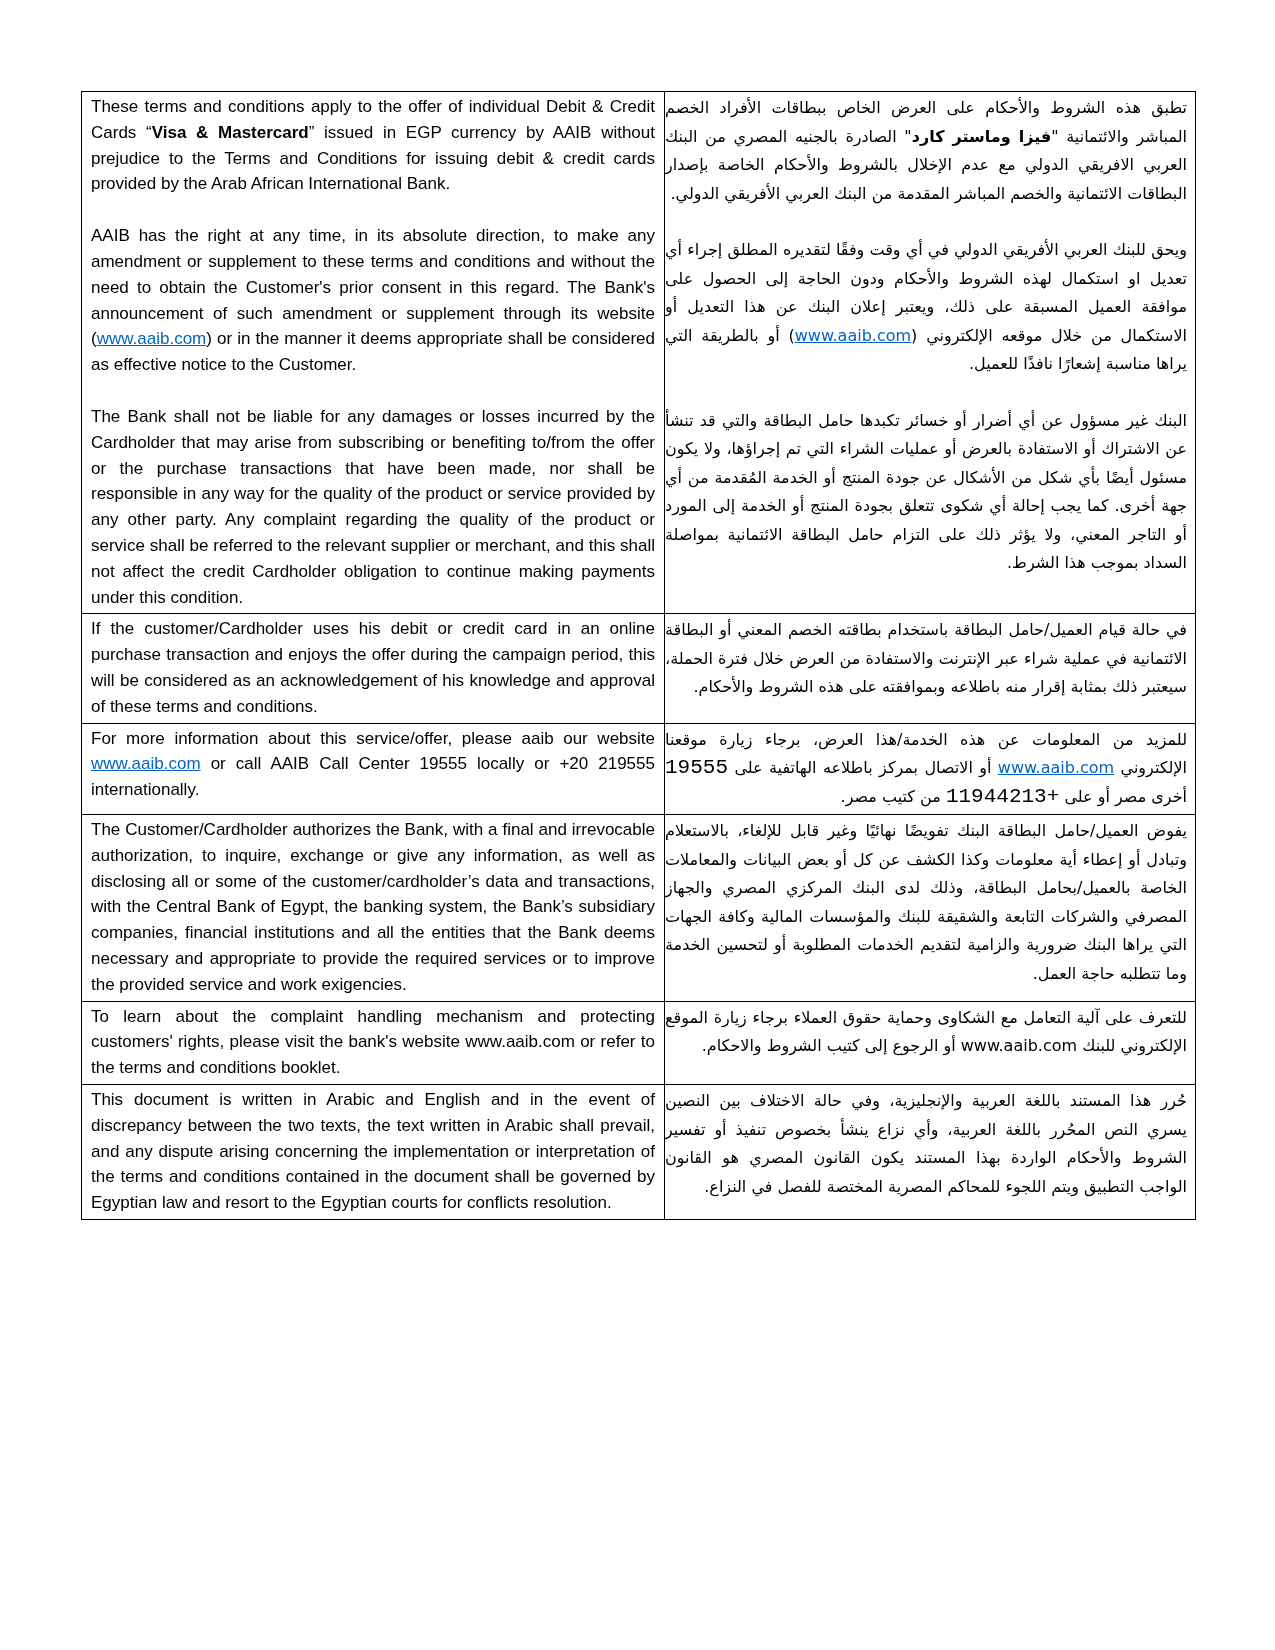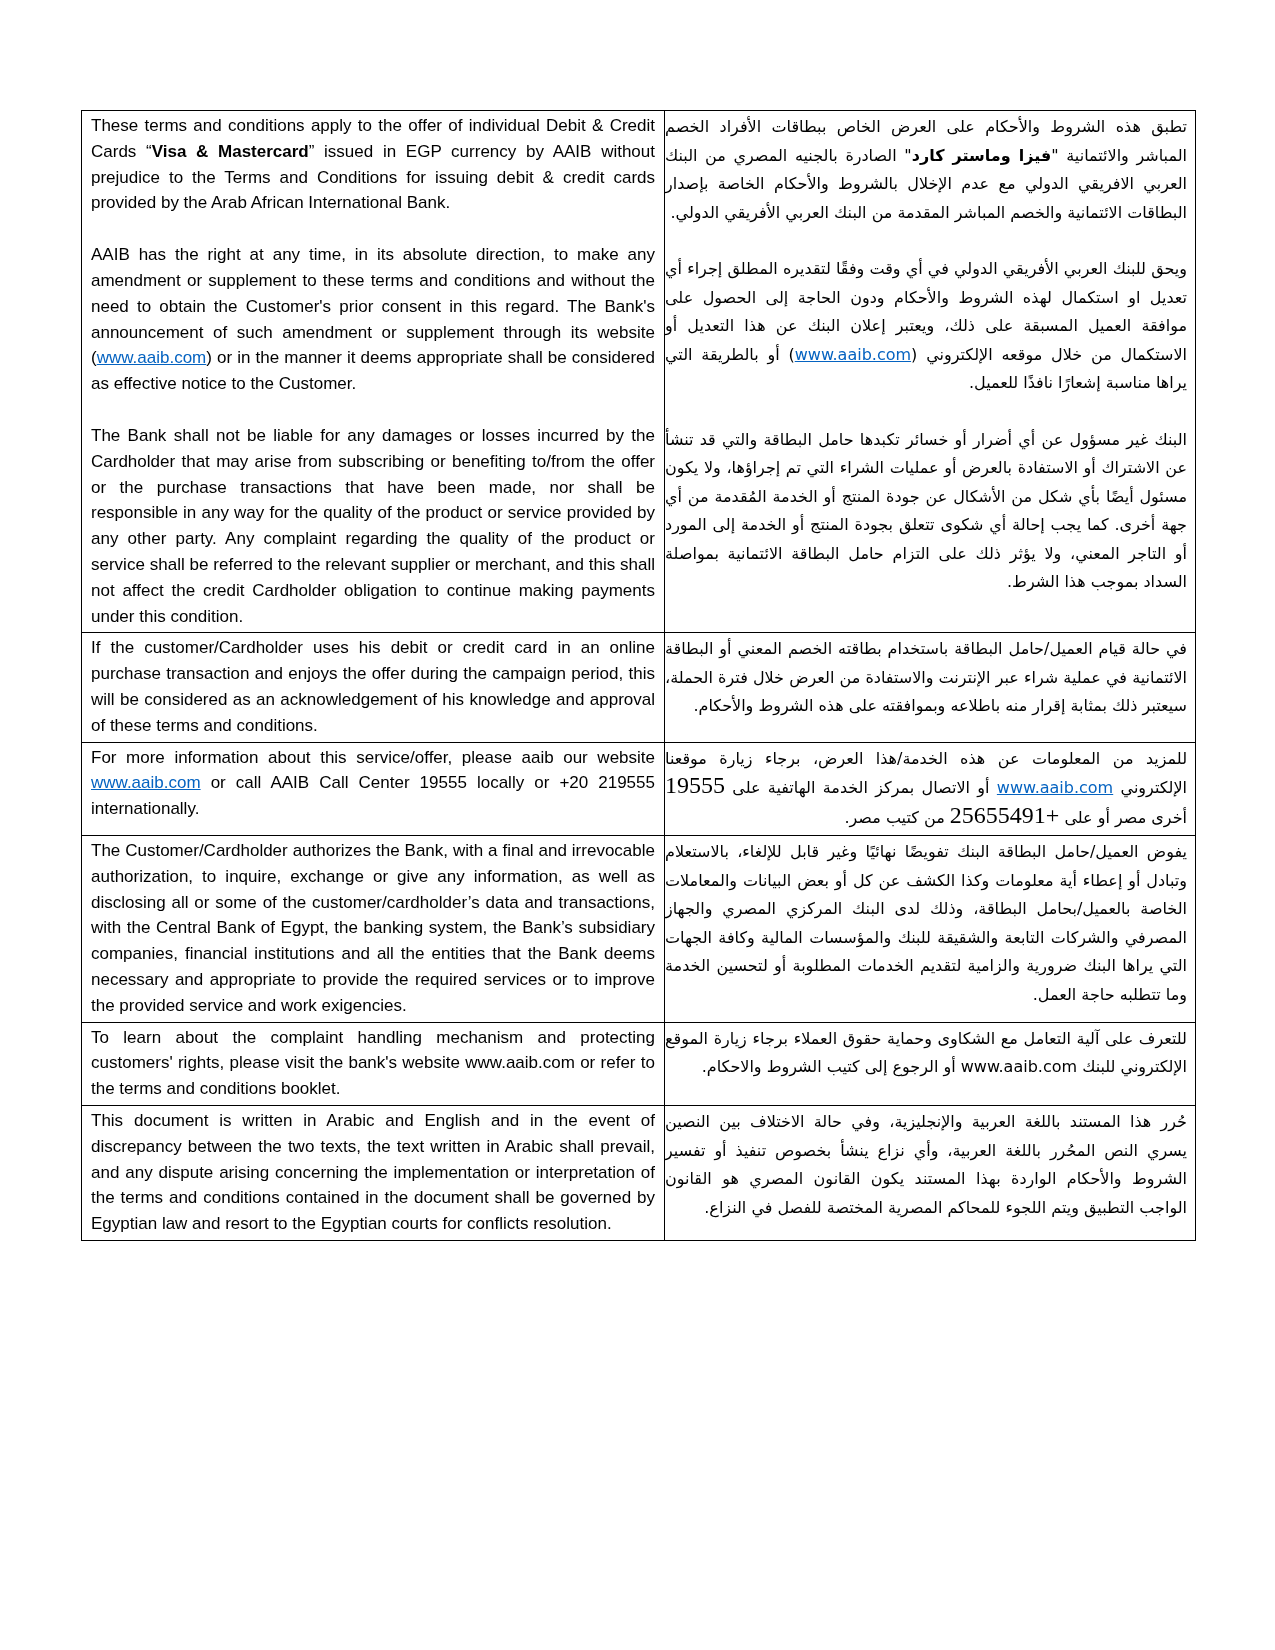--- a/index.html
+++ b/index.html
@@ -5,21 +5,21 @@
   html,body{margin:0;padding:0;}
   body{
     width:1275px;height:1650px;
     background:#ffffff;
     position:relative;
     font-family:"Liberation Sans",sans-serif;
     color:#000;
   }
   #sheet{position:absolute;inset:0;}
   table#terms{
-    position:absolute;left:81px;top:110px;
+    position:absolute;left:81px;top:91px;
     width:1114px;
     border-collapse:collapse;
     table-layout:fixed;
   }
   td{border:1.5px solid #000;vertical-align:top;}
   td.en{
     font-family:"Liberation Sans",sans-serif;
     font-size:17px;line-height:25.8px;
     text-align:justify;
     padding:2px 9px 3px 9px;
@@ -30,22 +30,22 @@
     font-size:16px;line-height:28.5px;
     text-align:justify;
     padding:2px 8px 3px 0;
   }
   td p{margin:0;}
   p.gap-en{margin-bottom:26px;}
   p.gap-ar{margin-bottom:28px;}
   a.lnk{text-decoration:underline;cursor:pointer;}
   strong{font-weight:bold;}
   .num{
-    font-family:Liberation Serif, serif;
-    font-size:24px;line-height:1;
+    font-family:Liberation Mono, monospace;
+    font-size:21px;line-height:1;
   }
 </style>
 </head>
 <body>
 
 <div id="sheet">
   <table id="terms">
     <colgroup>
       <col style="width:583px">
       <col style="width:531px">
@@ -69,21 +69,21 @@
           </td>
           <td class="ar" dir="rtl">
             <p><span>في حالة قيام العميل/حامل البطاقة باستخدام بطاقته الخصم المعني أو البطاقة الائتمانية في عملية شراء عبر الإنترنت والاستفادة من العرض خلال فترة الحملة، سيعتبر ذلك بمثابة إقرار منه باطلاعه وبموافقته على هذه الشروط والأحكام.</span></p>
           </td>
         </tr>
         <tr>
           <td class="en">
             <p><span>For more information about this service/offer, please aaib our website </span><a class="lnk" href="#" style="color: rgb(5, 99, 193);">www.aaib.com</a><span> or call AAIB Call Center 19555 locally or +20 219555 internationally.</span></p>
           </td>
           <td class="ar" dir="rtl">
-            <p><span>للمزيد من المعلومات عن هذه الخدمة/هذا العرض، برجاء زيارة موقعنا الإلكتروني </span><a class="lnk" href="#" style="color: rgb(5, 99, 193);">www.aaib.com</a><span> أو الاتصال بمركز الخدمة الهاتفية على </span><span class="num">19555</span><span> أخرى مصر أو على </span><span class="num">+25655491</span><span> من كتيب مصر.</span></p>
+            <p><span>للمزيد من المعلومات عن هذه الخدمة/هذا العرض، برجاء زيارة موقعنا الإلكتروني </span><a class="lnk" href="#" style="color: rgb(5, 99, 193);">www.aaib.com</a><span> أو الاتصال بمركز باطلاعه الهاتفية على </span><span class="num">19555</span><span> أخرى مصر أو على </span><span class="num">+11944213</span><span> من كتيب مصر.</span></p>
           </td>
         </tr>
         <tr>
           <td class="en">
             <p><span>The Customer/Cardholder authorizes the Bank, with a final and irrevocable authorization, to inquire, exchange or give any information, as well as disclosing all or some of the customer/cardholder’s data and transactions, with the Central Bank of Egypt, the banking system, the Bank’s subsidiary companies, financial institutions and all the entities that the Bank deems necessary and appropriate to provide the required services or to improve the provided service and work exigencies.</span></p>
           </td>
           <td class="ar" dir="rtl">
             <p><span>يفوض العميل/حامل البطاقة البنك تفويضًا نهائيًا وغير قابل للإلغاء، بالاستعلام وتبادل أو إعطاء أية معلومات وكذا الكشف عن كل أو بعض البيانات والمعاملات الخاصة بالعميل/بحامل البطاقة، وذلك لدى البنك المركزي المصري والجهاز المصرفي والشركات التابعة والشقيقة للبنك والمؤسسات المالية وكافة الجهات التي يراها البنك ضرورية والزامية لتقديم الخدمات المطلوبة أو لتحسين الخدمة وما تتطلبه حاجة العمل.</span></p>
           </td>
         </tr>

